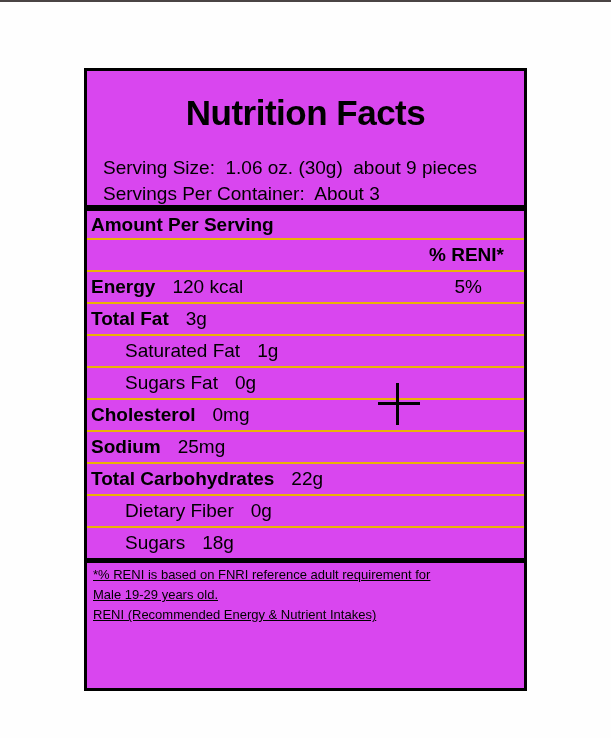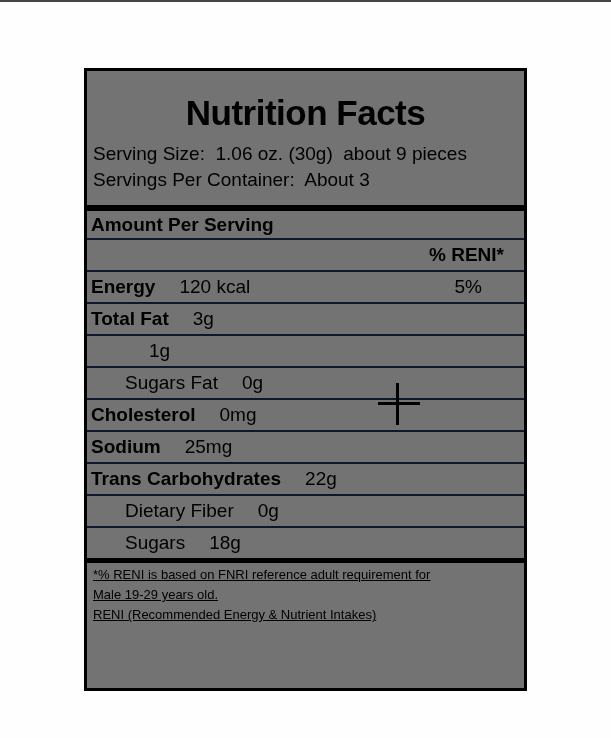--- a/index.html
+++ b/index.html
@@ -2,40 +2,40 @@
 <html><head>
 <meta charset="utf-8">
 <style>
   * { margin:0; padding:0; box-sizing:border-box; }
   html,body { width:611px; height:738px; background:#ffffff; font-family:"Liberation Sans", sans-serif; color:#000; }
   .sheet { position:relative; width:611px; height:738px; background:#fefefe; overflow:hidden; }
 
   .top-edge { position:absolute; left:0; top:0; width:611px; height:2px; background:#4a4444; }
 
   .nfbox { position:absolute; left:84px; top:68px; width:443px; height:623px;
-           border:3px solid #000; background:#737373; }
+           border:3px solid #000; background:#d946ef; }
 
   
   .nf-header { height:134px; overflow:hidden; }
   .nf-title { margin-top:22px; text-align:center; font-size:35px; line-height:40px;
               font-weight:bold; letter-spacing:-0.5px; }
-  .serving-block { margin-top:8px; padding-left:6px; }
+  .serving-block { margin-top:22px; padding-left:16px; }
   .serving-line { font-size:19px; line-height:26px; white-space:pre; }
 
   .bar { height:6px; background:#000; }
   .bar.thin-bar { height:5px; }
 
   
-  .row { position:relative; height:32px; border-top:2px solid #0f172a;
+  .row { position:relative; height:32px; border-top:2px solid #eab308;
          display:flex; align-items:center; padding:0 6px 0 4px; font-size:19px; }
   .row.first { height:27px; border-top:none;text-align:center; }
   .row .lbl { font-weight:normal; }
   .row.b .lbl { font-weight:bold; }
   .row.ind { padding-left:38px; }
-  .row .val { margin-left:24px; }
+  .row .val { margin-left:17px; }
   .row .pct { margin-left:auto; margin-right:36px; }
   .row .pct-head { margin-left:auto; margin-right:14px; font-weight:bold; }
 
   
   .footnote { border-top:none; padding:2px 8px 0 6px; font-size:13px;text-decoration:underline; }
   .footnote .fline { line-height:20px; white-space:pre; }
 
   
   .cursor { position:absolute; left:0; top:0; width:0; height:0; }
   .cursor .h { position:absolute; left:378px; top:402px; width:42px; height:3px; background:#000; }
@@ -74,40 +74,41 @@
       <span class="pct">5%</span>
     </div>
 
 
     <div class="row b">
       <span class="lbl">Total Fat</span>
       <span class="val">3g</span>
     </div>
 
     <div class="row ind">
+      <span class="lbl">Saturated Fat</span>
       <span class="val">1g</span>
     </div>
 
     <div class="row ind">
       <span class="lbl">Sugars Fat</span>
       <span class="val">0g</span>
     </div>
 
     <div class="row b">
       <span class="lbl">Cholesterol</span>
       <span class="val">0mg</span>
     </div>
 
     <div class="row b">
       <span class="lbl">Sodium</span>
       <span class="val">25mg</span>
     </div>
 
     <div class="row b">
-      <span class="lbl">Trans Carbohydrates</span>
+      <span class="lbl">Total Carbohydrates</span>
       <span class="val">22g</span>
     </div>
 
     <div class="row ind">
       <span class="lbl">Dietary Fiber</span>
       <span class="val">0g</span>
     </div>
 
     <div class="row ind">
       <span class="lbl">Sugars</span>

